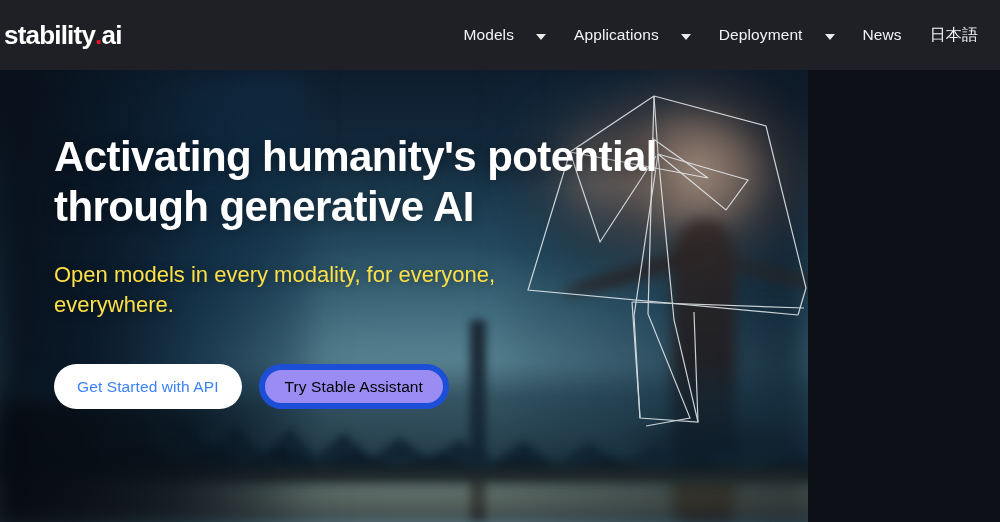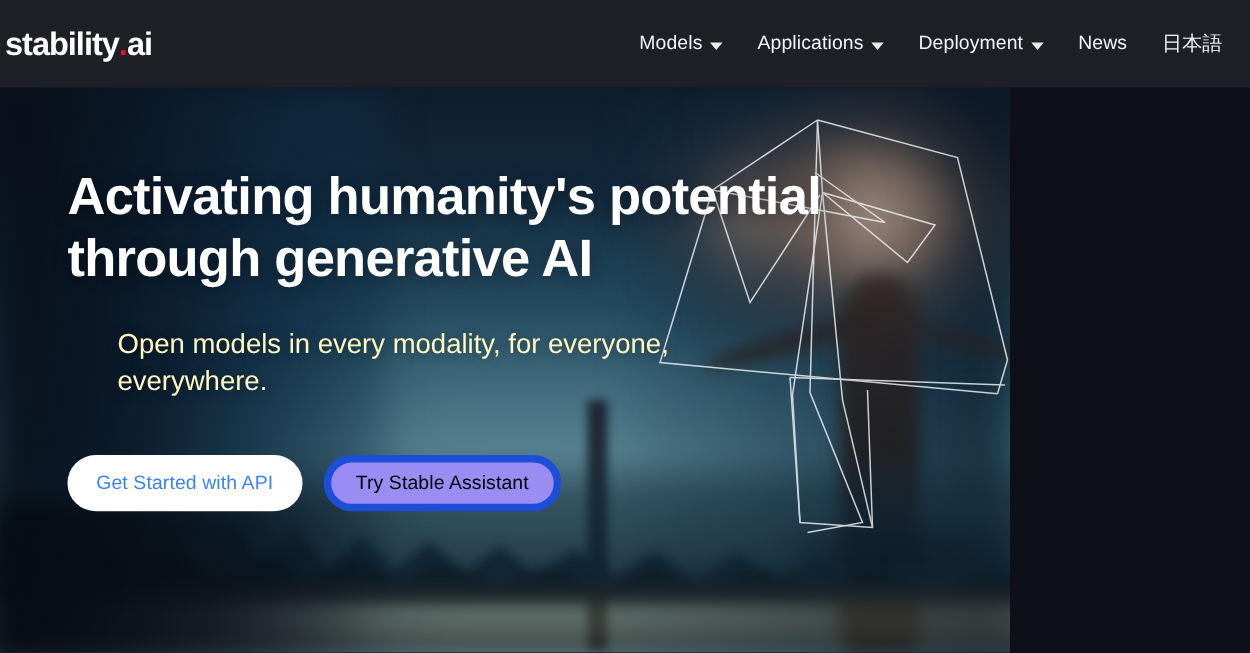--- a/index.html
+++ b/index.html
@@ -32,21 +32,21 @@
   .logo .dot { color:#e8132b; }
 
   .nav {
     margin-left:auto; margin-right:16px;
     display:flex; align-items:center;
     gap:0px;
     height:100%;
   }
   .nav-item {
     display:flex; align-items:center;
-    gap:6px;
+    gap:22px;
     padding:0 14px;
     height:60px;
     color:#f2f3f5;
     font-size:15.5px;
     font-weight:400;
     letter-spacing:0.1px;
     cursor:pointer;
     white-space:nowrap;
   }
   .caret {
@@ -184,27 +184,26 @@
     color:#ffffff;
     font-size:42px;
     font-weight:700;
     line-height:1.18;
     letter-spacing:-0.6px;
     text-shadow:0 2px 14px rgba(0,0,0,0.35);
   }
   .subheadline {
     position:absolute; top:190px; left:54px;
     width:480px;
-    color:#fef9c3;
+    color:#fde047;
     font-size:22px;
     font-weight:400;
     line-height:1.35;
     letter-spacing:0px;
     text-shadow:0 1px 10px rgba(0,0,0,0.35);
-    margin-left:40px;
   }
   .cta-row {
     position:absolute; top:294px; left:54px;
     display:flex; align-items:center; gap:17px;
   }
   .btn {
     display:inline-flex; align-items:center; justify-content:center;
     height:45px;
     border-radius:999px;
     font-size:15.5px;

